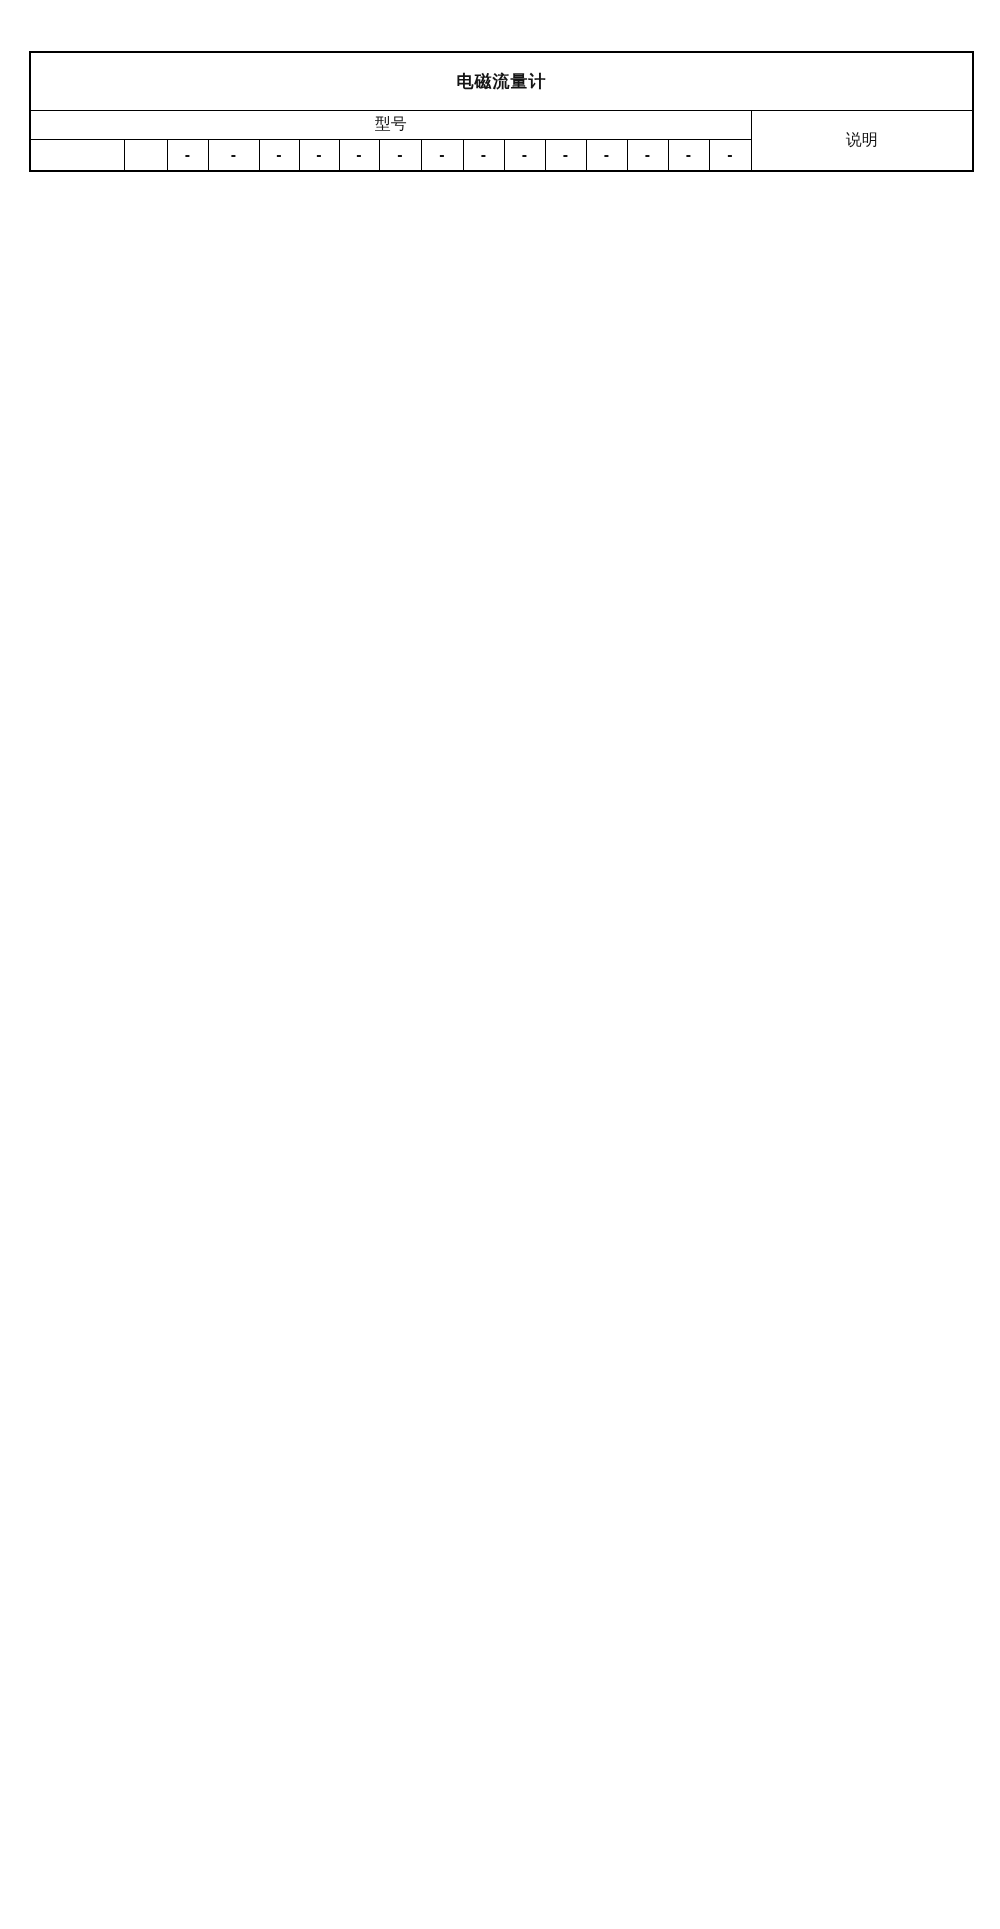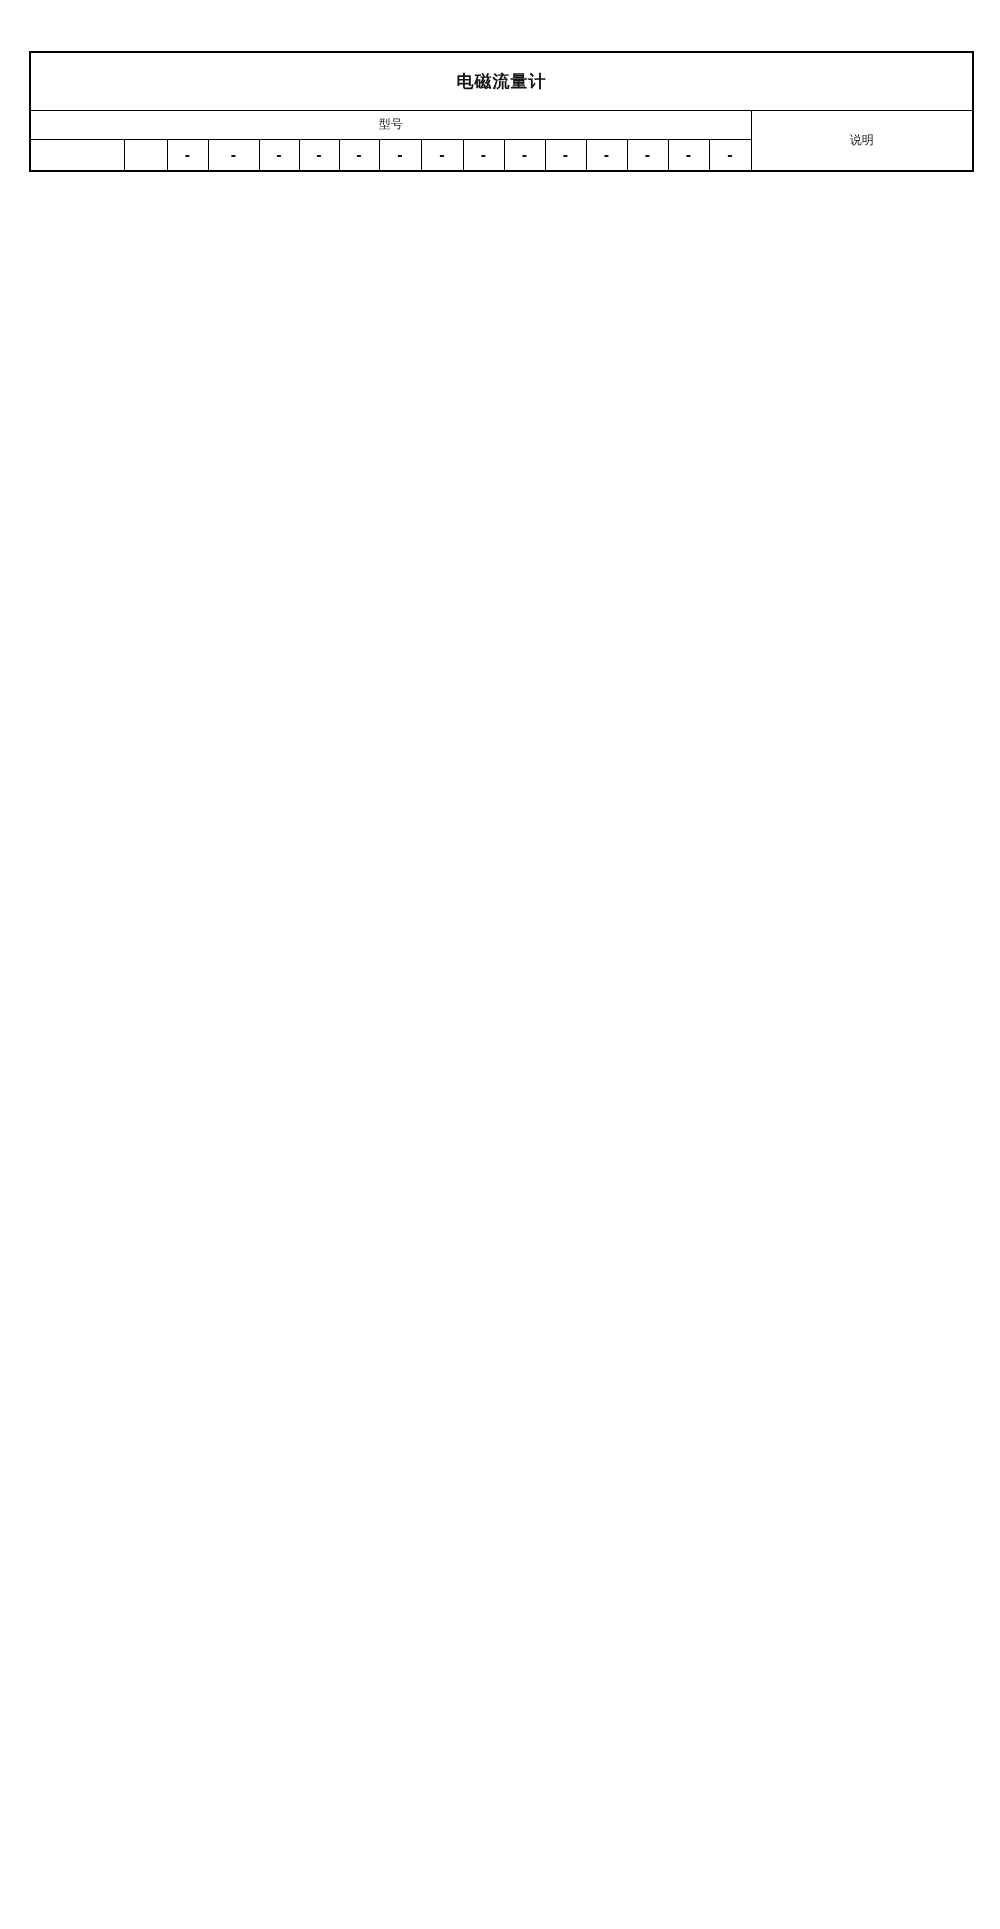--- a/index.html
+++ b/index.html
@@ -18,21 +18,21 @@
     border:1px solid var(--border);
     font-size:16px; text-align:center; vertical-align:middle;
     padding:0; word-break:break-all; overflow:hidden;
   }
   tr{ height:30px; }
   tr.title-row{ height:58px; }
   tr.title-row td{ font-weight:700; font-size:17px; letter-spacing:1px; }
   tr.model-row{ height:29px; }
   tr#dash-row{ height:32px; }
   td.dash{ font-weight:700; }
-  td.header-cell{ font-size:12px; }
+  td.header-cell{ font-size:16px; }
 </style>
 </head>
 <body>
 
 <table>
   <colgroup>
     <col style="width:94px">
       <col style="width:43px">
       <col style="width:41px">
     <col style="width:51px">

